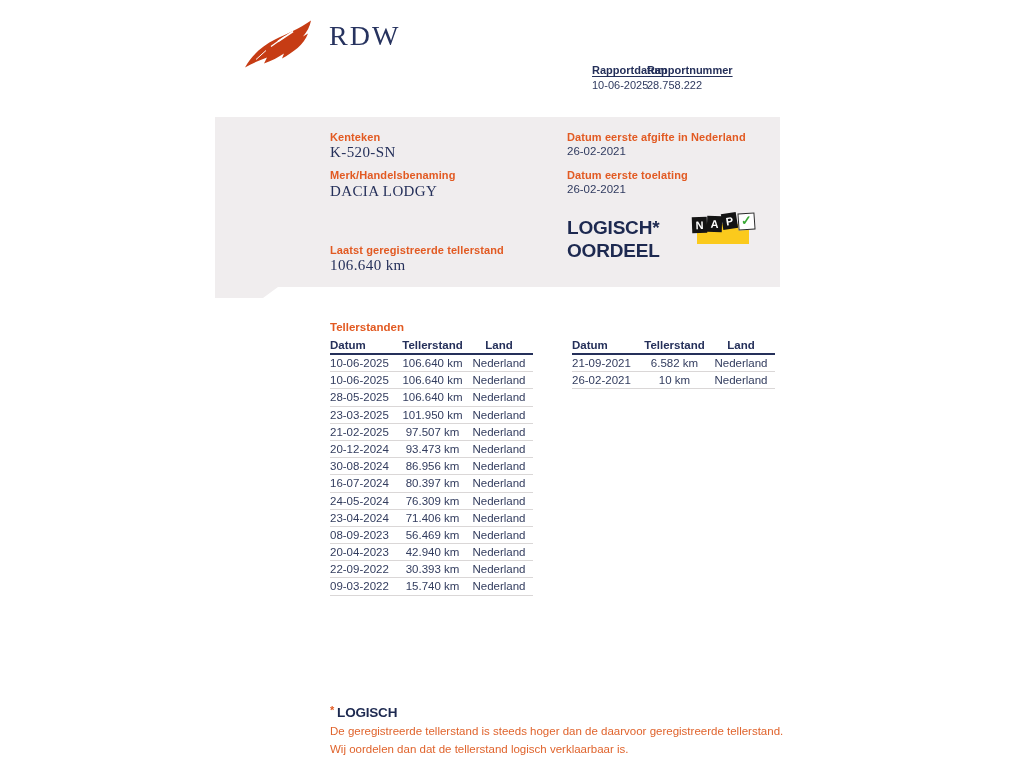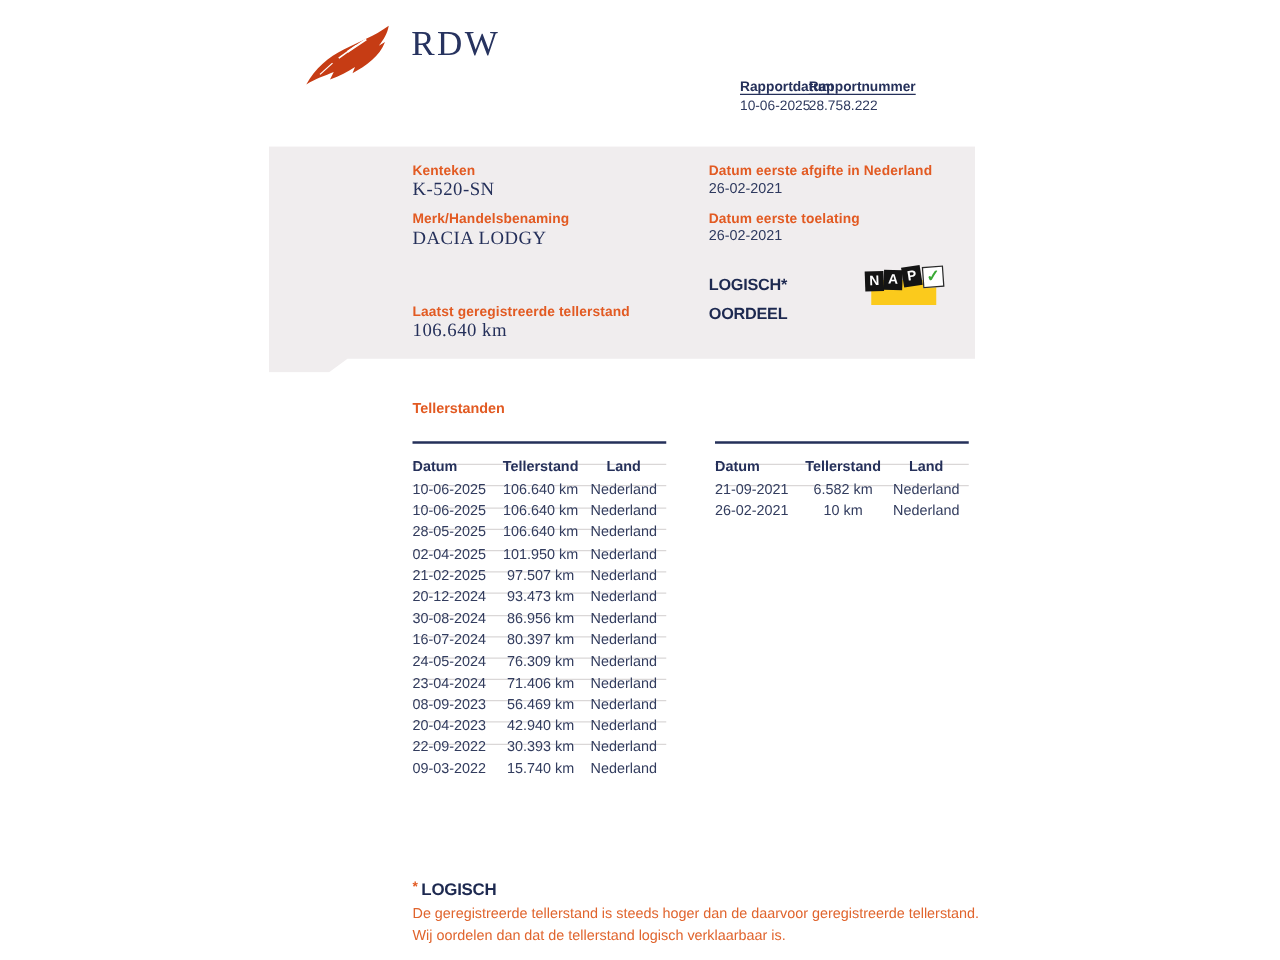--- a/index.html
+++ b/index.html
@@ -17,21 +17,21 @@
   .meta-value{position:absolute;top:79px;font-size:11px;color:#2f3a5f;}
   .col-a{left:567px;padding-left:25px;} .col-b{left:647px;}
 
   
   .panel{position:absolute;left:215px;top:117px;width:565px;height:181px;background:#f0edee;
          clip-path:polygon(0 0,565px 0,565px 170px,63px 170px,48px 181px,0 181px);}
   .olabel{position:absolute;font-size:11px;font-weight:700;color:#e25a22;letter-spacing:.1px;}
   .bigval{position:absolute;font-family:"Liberation Serif",serif;font-size:15px;color:#25305a;
           letter-spacing:.4px;}
   .smallval{position:absolute;font-size:11.5px;color:#2f3a5f;}
-  .verdict{position:absolute;left:352px;top:99px;font-size:13px;font-weight:700;color:#1d2950;
+  .verdict{position:absolute;left:352px;top:99px;font-size:19px;font-weight:700;color:#1d2950;
            line-height:23px;letter-spacing:-.2px;}
 
   
   .nap{position:absolute;left:477px;top:94px;width:62px;height:36px;}
   .nap-yellow{position:absolute;left:5px;top:13px;width:52px;height:20px;background:#fbca1c;}
   .nap-tile{position:absolute;width:15px;height:16px;background:#141414;color:#ffffff;
             font-size:11px;font-weight:700;text-align:center;line-height:16px;}
   .nap-n{left:0;top:6px;transform:rotate(-2deg);}
   .nap-a{left:15px;top:5px;transform:rotate(2deg);}
   .nap-p{left:30px;top:2px;transform:rotate(-9deg);}
@@ -40,21 +40,21 @@
              text-align:center;line-height:14px;transform:rotate(-4deg);}
 
   
   .section-title{position:absolute;left:330px;top:321px;font-size:11.5px;font-weight:700;color:#e25a22;text-align:center;}
   .mtable{position:absolute;top:338px;width:203px;font-size:11.5px;color:#323c5e;}
   .mtable.left{left:330px;} .mtable.right{left:572px;}
   .thead{display:grid;grid-template-columns:70px 65px 1fr;height:15px;line-height:15px;
          font-weight:700;color:#25305a;border-bottom:2px solid #25305a;}
   .trow{display:grid;grid-template-columns:70px 65px 1fr;height:16.2px;line-height:16.2px;
         border-bottom:1px solid #dad7d7;}
-  .tcell{white-space:nowrap;margin-top:29px;}
+  .tcell{white-space:nowrap;}
   .c1,.c2{text-align:center;}
 
   
   .foot-title{position:absolute;left:330px;top:704px;font-size:13.5px;font-weight:700;color:#1d2950;
               letter-spacing:-.2px;}
   .foot-mark{color:#e25a22;font-size:11px;vertical-align:3px;margin-right:3px;}
   .foot-text{position:absolute;left:330px;top:723px;width:462px;font-size:11.5px;
              line-height:17.5px;color:#e0642d;}
 </style>
 </head>
@@ -120,21 +120,21 @@
           <span class="tcell c0">10-06-2025</span>
           <span class="tcell c1">106.640 km</span>
           <span class="tcell c2">Nederland</span>
         </div>
         <div class="trow">
           <span class="tcell c0">28-05-2025</span>
           <span class="tcell c1">106.640 km</span>
           <span class="tcell c2">Nederland</span>
         </div>
         <div class="trow">
-          <span class="tcell c0">02-04-2025</span>
+          <span class="tcell c0">23-03-2025</span>
           <span class="tcell c1">101.950 km</span>
           <span class="tcell c2">Nederland</span>
         </div>
         <div class="trow">
           <span class="tcell c0">21-02-2025</span>
           <span class="tcell c1">97.507 km</span>
           <span class="tcell c2">Nederland</span>
         </div>
         <div class="trow">
           <span class="tcell c0">20-12-2024</span>

